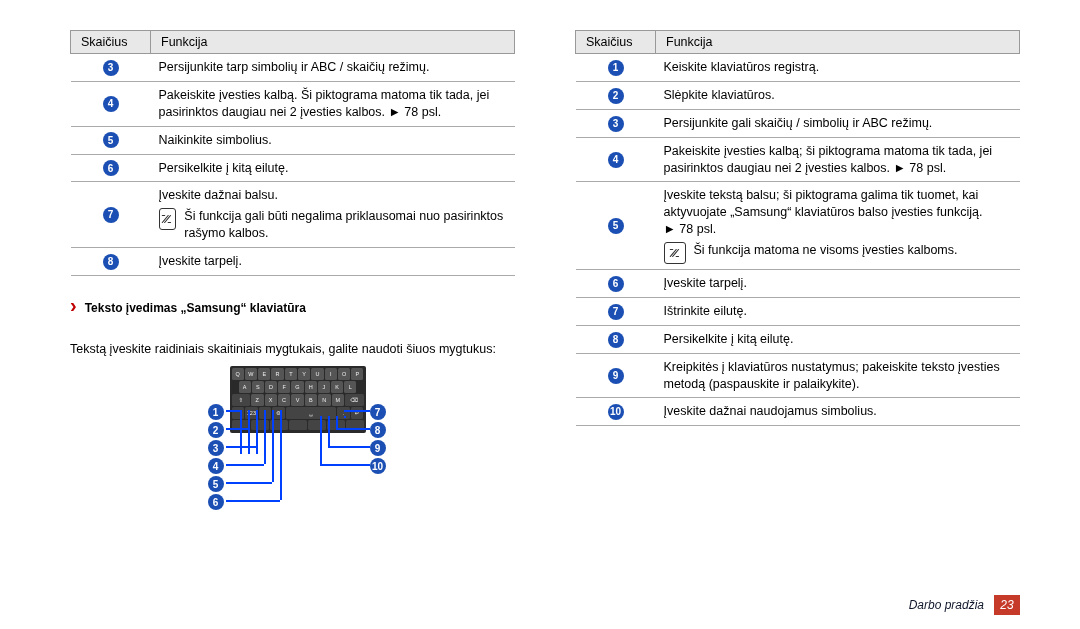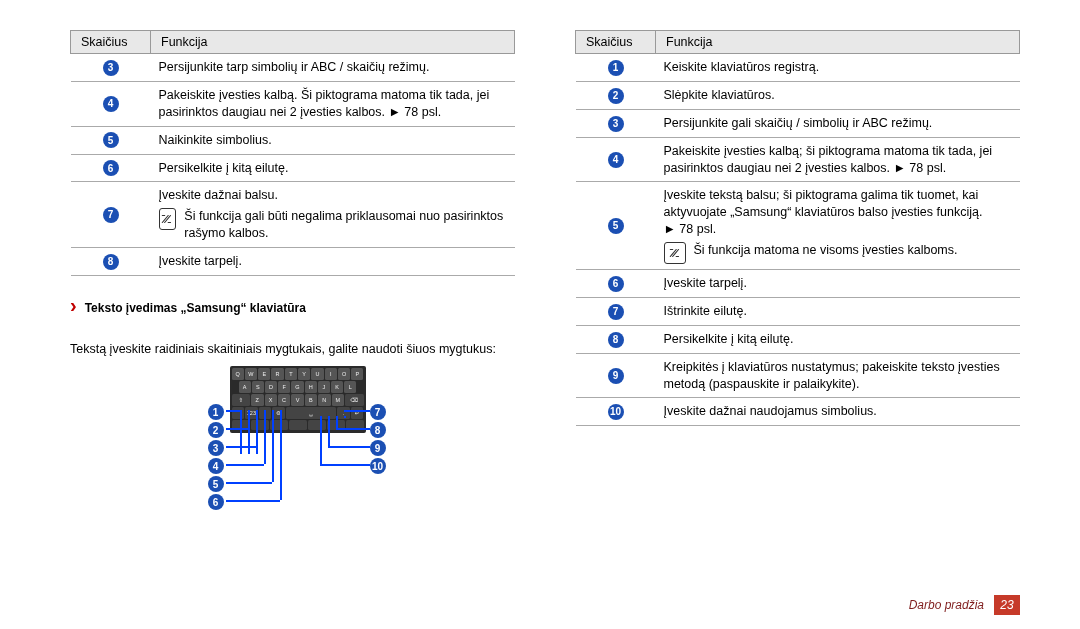--- a/index.html
+++ b/index.html
@@ -140,21 +140,21 @@
   }
   .footer {
     position: absolute;
     right: 60px;
     bottom: 14px;
     display: flex;
     align-items: center;
     gap: 10px;
     font-size: 12px;
   }
-  .footer-label { font-style: italic; color:#7f1d1d; }
+  .footer-label { font-style: italic; color:#0f172a; }
   .page-badge {
     background: #c63a29;
     color: #fff;
     width: 26px;
     height: 20px;
     display: flex;
     align-items: center;
     justify-content: center;
     font-style: italic;
     font-size: 12px;

